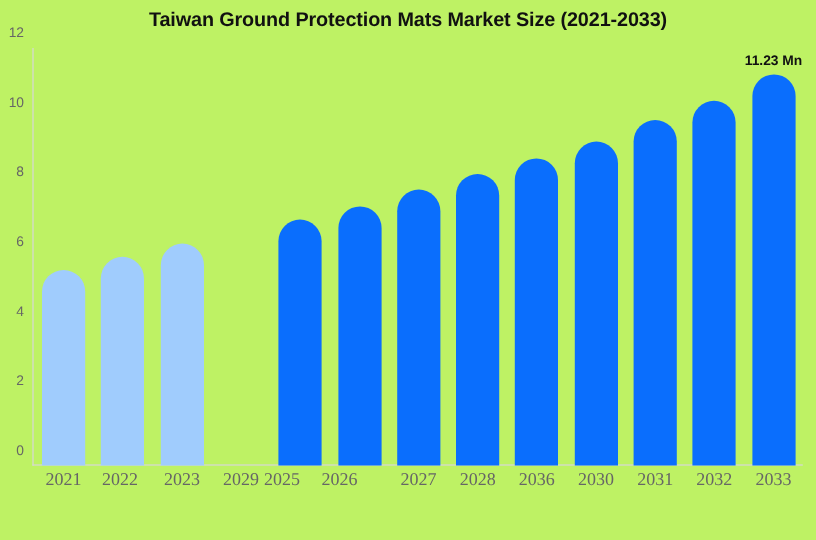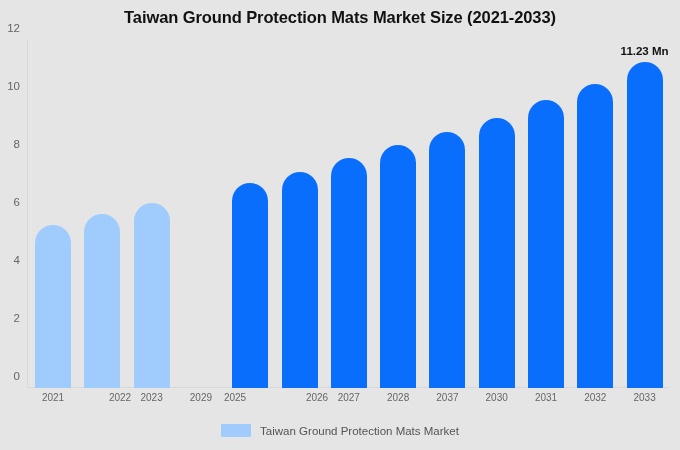--- a/index.html
+++ b/index.html
@@ -10,21 +10,21 @@
   body {
     width: 680px;
     height: 450px;
     font-family: "Liberation Sans", sans-serif;
     overflow: hidden;
   }
   #chart-root {
     position: relative;
     width: 680px;
     height: 450px;
-    background: #e5e5e5;
+    background: #bef264;
   }
 
   
   .chart-title {
     position: absolute;
     top: 8px;
     left: 0;
     width: 680px;
     text-align: center;
     font-size: 16.5px;
@@ -111,22 +111,23 @@
     left: 28px;
     top: 392px;
     width: 641px;
     height: 20px;
   }
   .x-tick {
     position: absolute;
     top: 0;
     width: 50px;
     text-align: center;
-    font-size: 10px;
+    font-size: 15px;
     color: #666666;
+    font-family: Liberation Serif, serif;
   }
 
   
   .legend {
     position: absolute;
     left: 0;
     top: 424px;
     width: 680px;
     display: flex;
     justify-content: center;
@@ -199,32 +200,28 @@
         </div>
         <div class="bar-slot" style="left: 591.6px;">
           <div class="bar fore" title="2033: 11.23" style="height: 325.67px;"></div>
           <div class="bar-label" style="bottom: 330.67px;">11.23 Mn</div>
         </div>
       </div>
   </div>
 
   <div class="x-ticks" id="x-ticks">
       <div class="x-tick" style="left: 0px;">2021</div>
-      <div class="x-tick" style="left: 67px;">2022</div>
+      <div class="x-tick" style="left: 47px;">2022</div>
       <div class="x-tick" style="left: 98.6px;">2023</div>
       <div class="x-tick" style="left: 147.9px;">2029</div>
       <div class="x-tick" style="left: 182px;">2025</div>
-      <div class="x-tick" style="left: 264px; text-align: center;">2026</div>
+      <div class="x-tick" style="left: 230px; text-align: center;">2026</div>
       <div class="x-tick" style="left: 295.8px;">2027</div>
       <div class="x-tick" style="left: 345.1px;">2028</div>
-      <div class="x-tick" style="left: 394.4px;">2037</div>
+      <div class="x-tick" style="left: 394.4px;">2036</div>
       <div class="x-tick" style="left: 443.7px;">2030</div>
       <div class="x-tick" style="left: 493px;">2031</div>
       <div class="x-tick" style="left: 542.3px;">2032</div>
       <div class="x-tick" style="left: 591.6px;">2033</div>
     </div>
 
-  <div class="legend">
-    <span class="legend-swatch"></span>
-    <span class="legend-label">Taiwan Ground Protection Mats Market</span>
-  </div>
 
 </div>
 
 </body></html>

